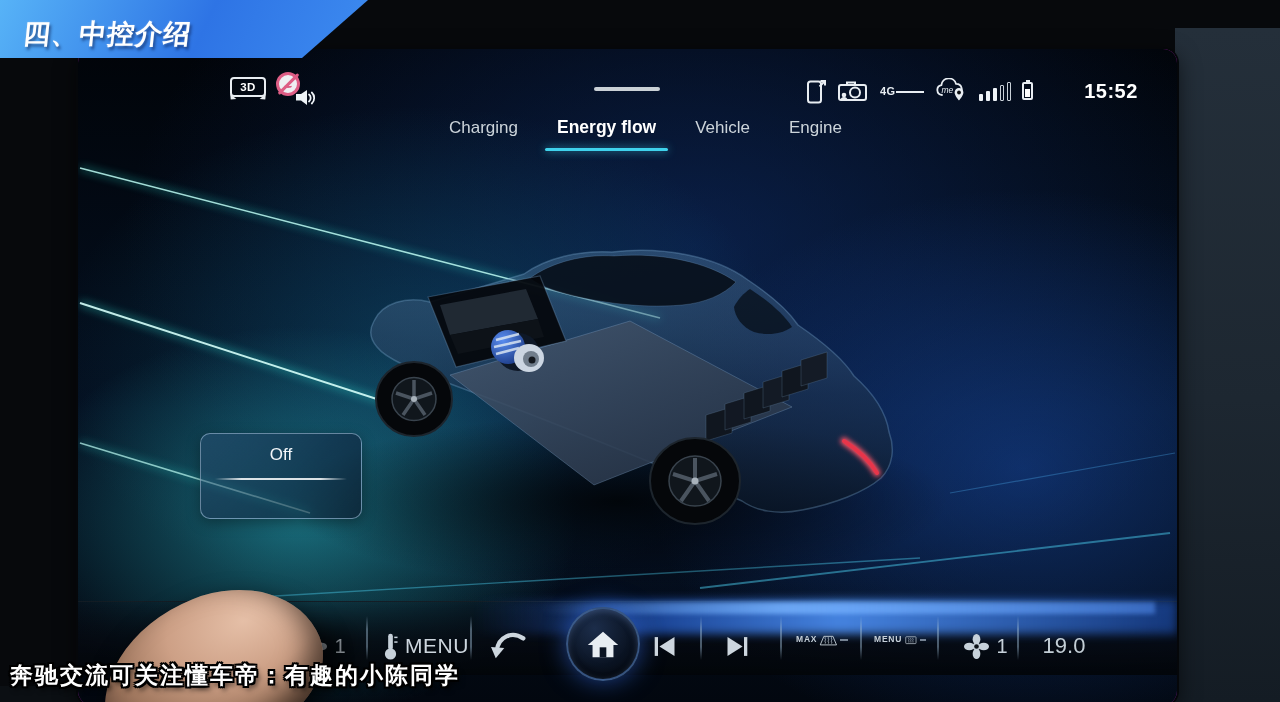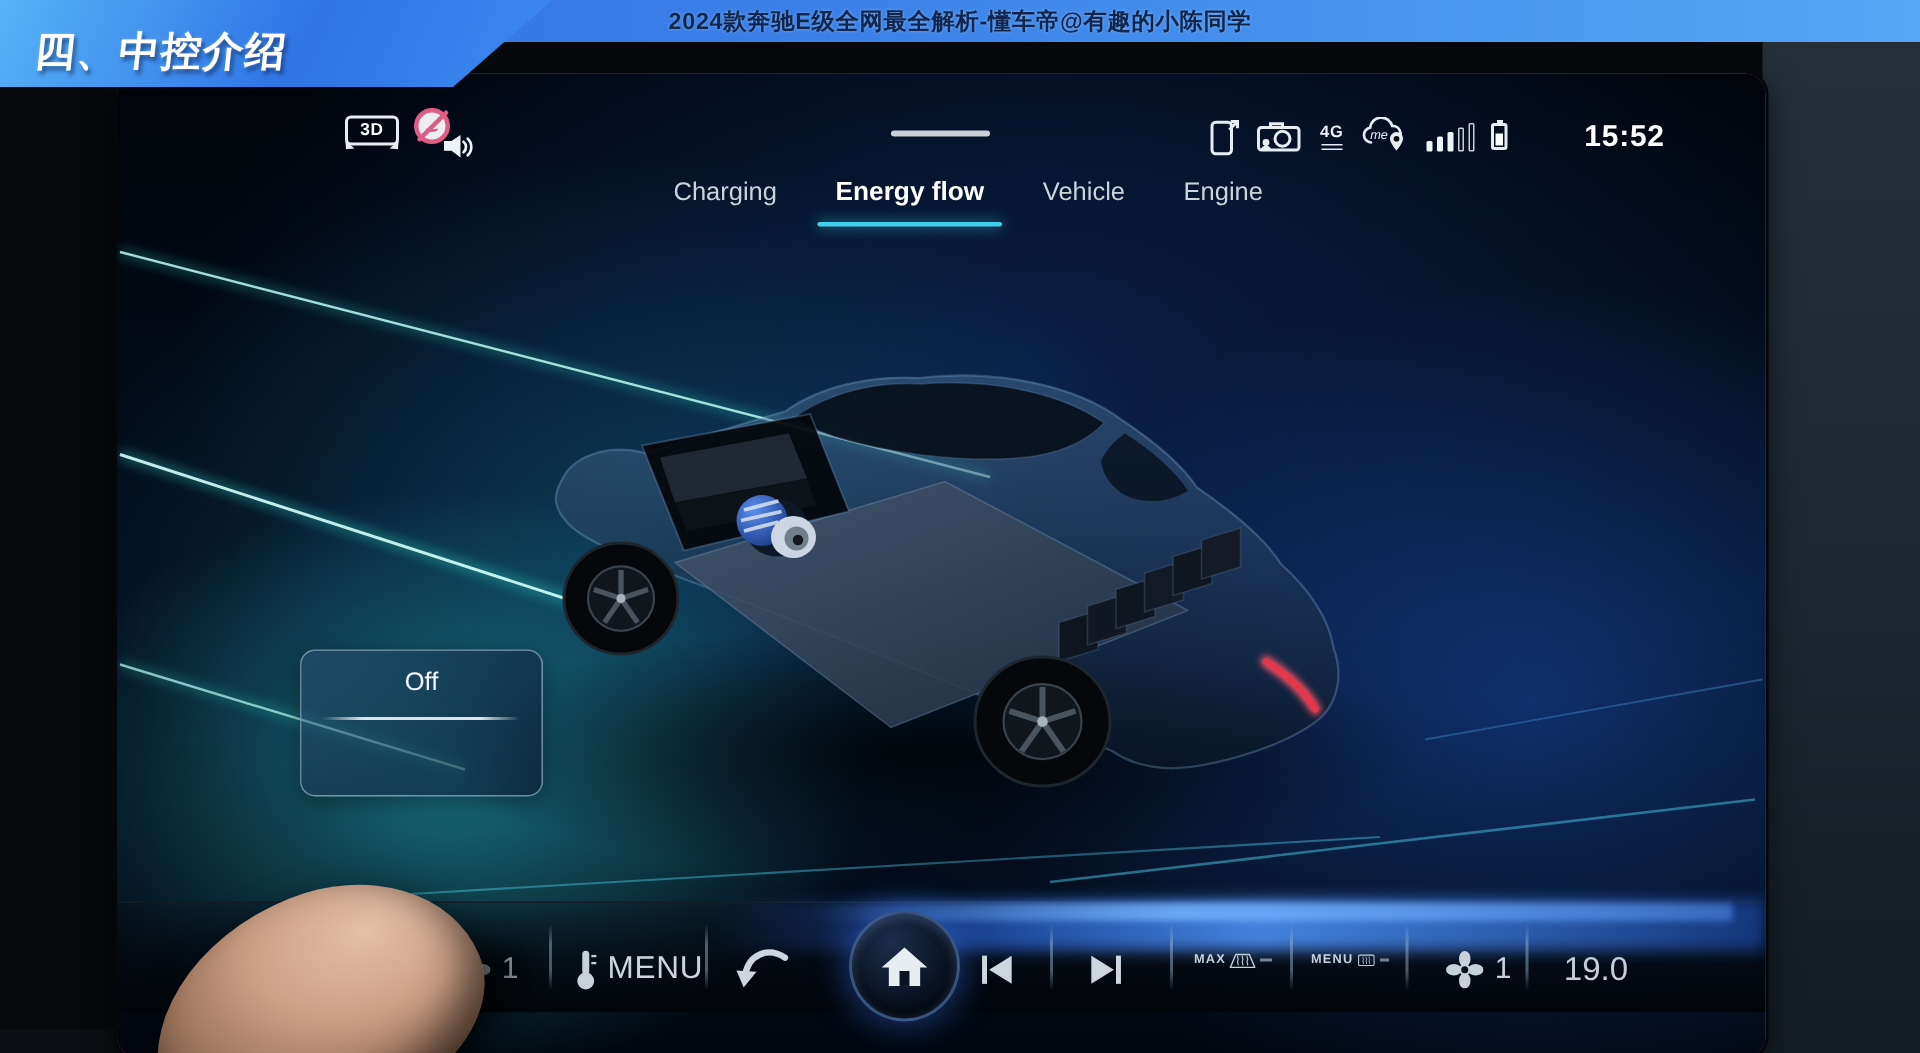--- a/index.html
+++ b/index.html
@@ -43,39 +43,39 @@
     border-bottom:2px solid #dd5d85; border-radius:50%; }
   .muted-slash { position:absolute; left:10.5px; top:-2px; width:3px; height:28px;
     background:#dd5d85; border-radius:2px; transform:rotate(45deg); }
   .muted-speaker { position:absolute; right:0; bottom:0; }
 
   .status-right { position:absolute; left:728px; top:24px; height:36px;
     display:flex; align-items:center; gap:11px; }
   .sig-bars { display:flex; align-items:flex-end; gap:2.5px; height:20px; }
   .sig-bars span { width:4.5px; background:#eef3f8; border-radius:1px; }
   .sig-bars span.hollow { background:transparent; border:1.5px solid rgba(235,242,248,.85); }
-  .net-4g { display:flex; flex-direction:column; align-items:center; color:#e8edf2; }
+  .net-4g { display:flex; flex-direction:row; align-items:center; color:#e8edf2; }
   .net-4g b { font-size:11px; letter-spacing:.5px; }
   .net-4g i { display:block; width:14px; height:1.5px; background:#e8edf2; margin-top:1.5px; }
   .batt { position:relative; width:11px; height:18px; border:2px solid #e8edf2; border-radius:2px; }
   .batt::before { content:""; position:absolute; left:1.5px; top:-4.5px; width:4px; height:2.5px; background:#e8edf2; }
   .batt i { position:absolute; left:1px; right:1px; bottom:1px; height:8px; background:#fff; }
   .clock { color:#fff; font-size:20px; font-weight:bold; letter-spacing:.5px;margin-left:40px; }
 
   
   .drag-handle { position:absolute; left:516px; top:38px; width:66px; height:4px;
     background:#d5dbdf; border-radius:2px; opacity:.95; }
   .tabs { position:absolute; left:368px; top:66px; display:flex; gap:33px; align-items:baseline; }
   .tab { position:relative; color:#ccd4da; font-size:17px; cursor:default; padding:2px 3px; }
   .tab.active { color:#fff; font-weight:bold; font-size:17.5px; }
   .tab.active::after { content:""; position:absolute; left:-9px; right:-9px; bottom:-11px; height:3px;
     background:#3fd2ec; border-radius:2px; box-shadow:0 0 9px rgba(63,210,236,.75); }
 
   
-  .off-panel { position:absolute; left:122px; top:384px; width:162px; height:98px;
+  .off-panel { position:absolute; left:122px; top:384px; width:162px; height:86px;
     border:1.5px solid rgba(175,205,235,.55); border-radius:10px;
     background:linear-gradient(135deg, rgba(52,88,132,.40) 0%, rgba(18,36,64,.55) 60%, rgba(10,22,42,.6) 100%);
     box-shadow:0 4px 14px rgba(0,0,0,.35); }
   .off-label { margin-top:11px; text-align:center; color:#f2f6f9; font-size:17px; }
   .off-line { width:82%; height:2px; margin:13px auto 0;
     background:linear-gradient(90deg, rgba(255,255,255,0), rgba(255,255,255,.85) 20%, rgba(255,255,255,.85) 80%, rgba(255,255,255,0)); }
 
   
   .climate-bar { position:absolute; left:0; right:0; top:552px; height:74px;
     border-top:1px solid rgba(130,160,190,.14);
@@ -401,20 +401,18 @@
       </div>
       <div class="bar-div" style="left:939px"></div>
 
       <div class="bar-item temp-txt" style="left:945px;width:82px;font-size:22px">19.0</div>
     </div>
   </div>
 
   <div class="finger-shadow"></div>
   <div class="finger"></div>
 
-  <div class="top-strip">
-    <span>2024款奔驰E级全网最全解析-懂车帝@有趣的小陈同学</span>
-  </div>
   <div class="corner-banner">
     <span>四、中控介绍</span>
   </div>
+  <div class="caption">奔驰交流可关注懂车帝：有趣的小陈同学</div>
 
 </div>
 
 </body></html>

